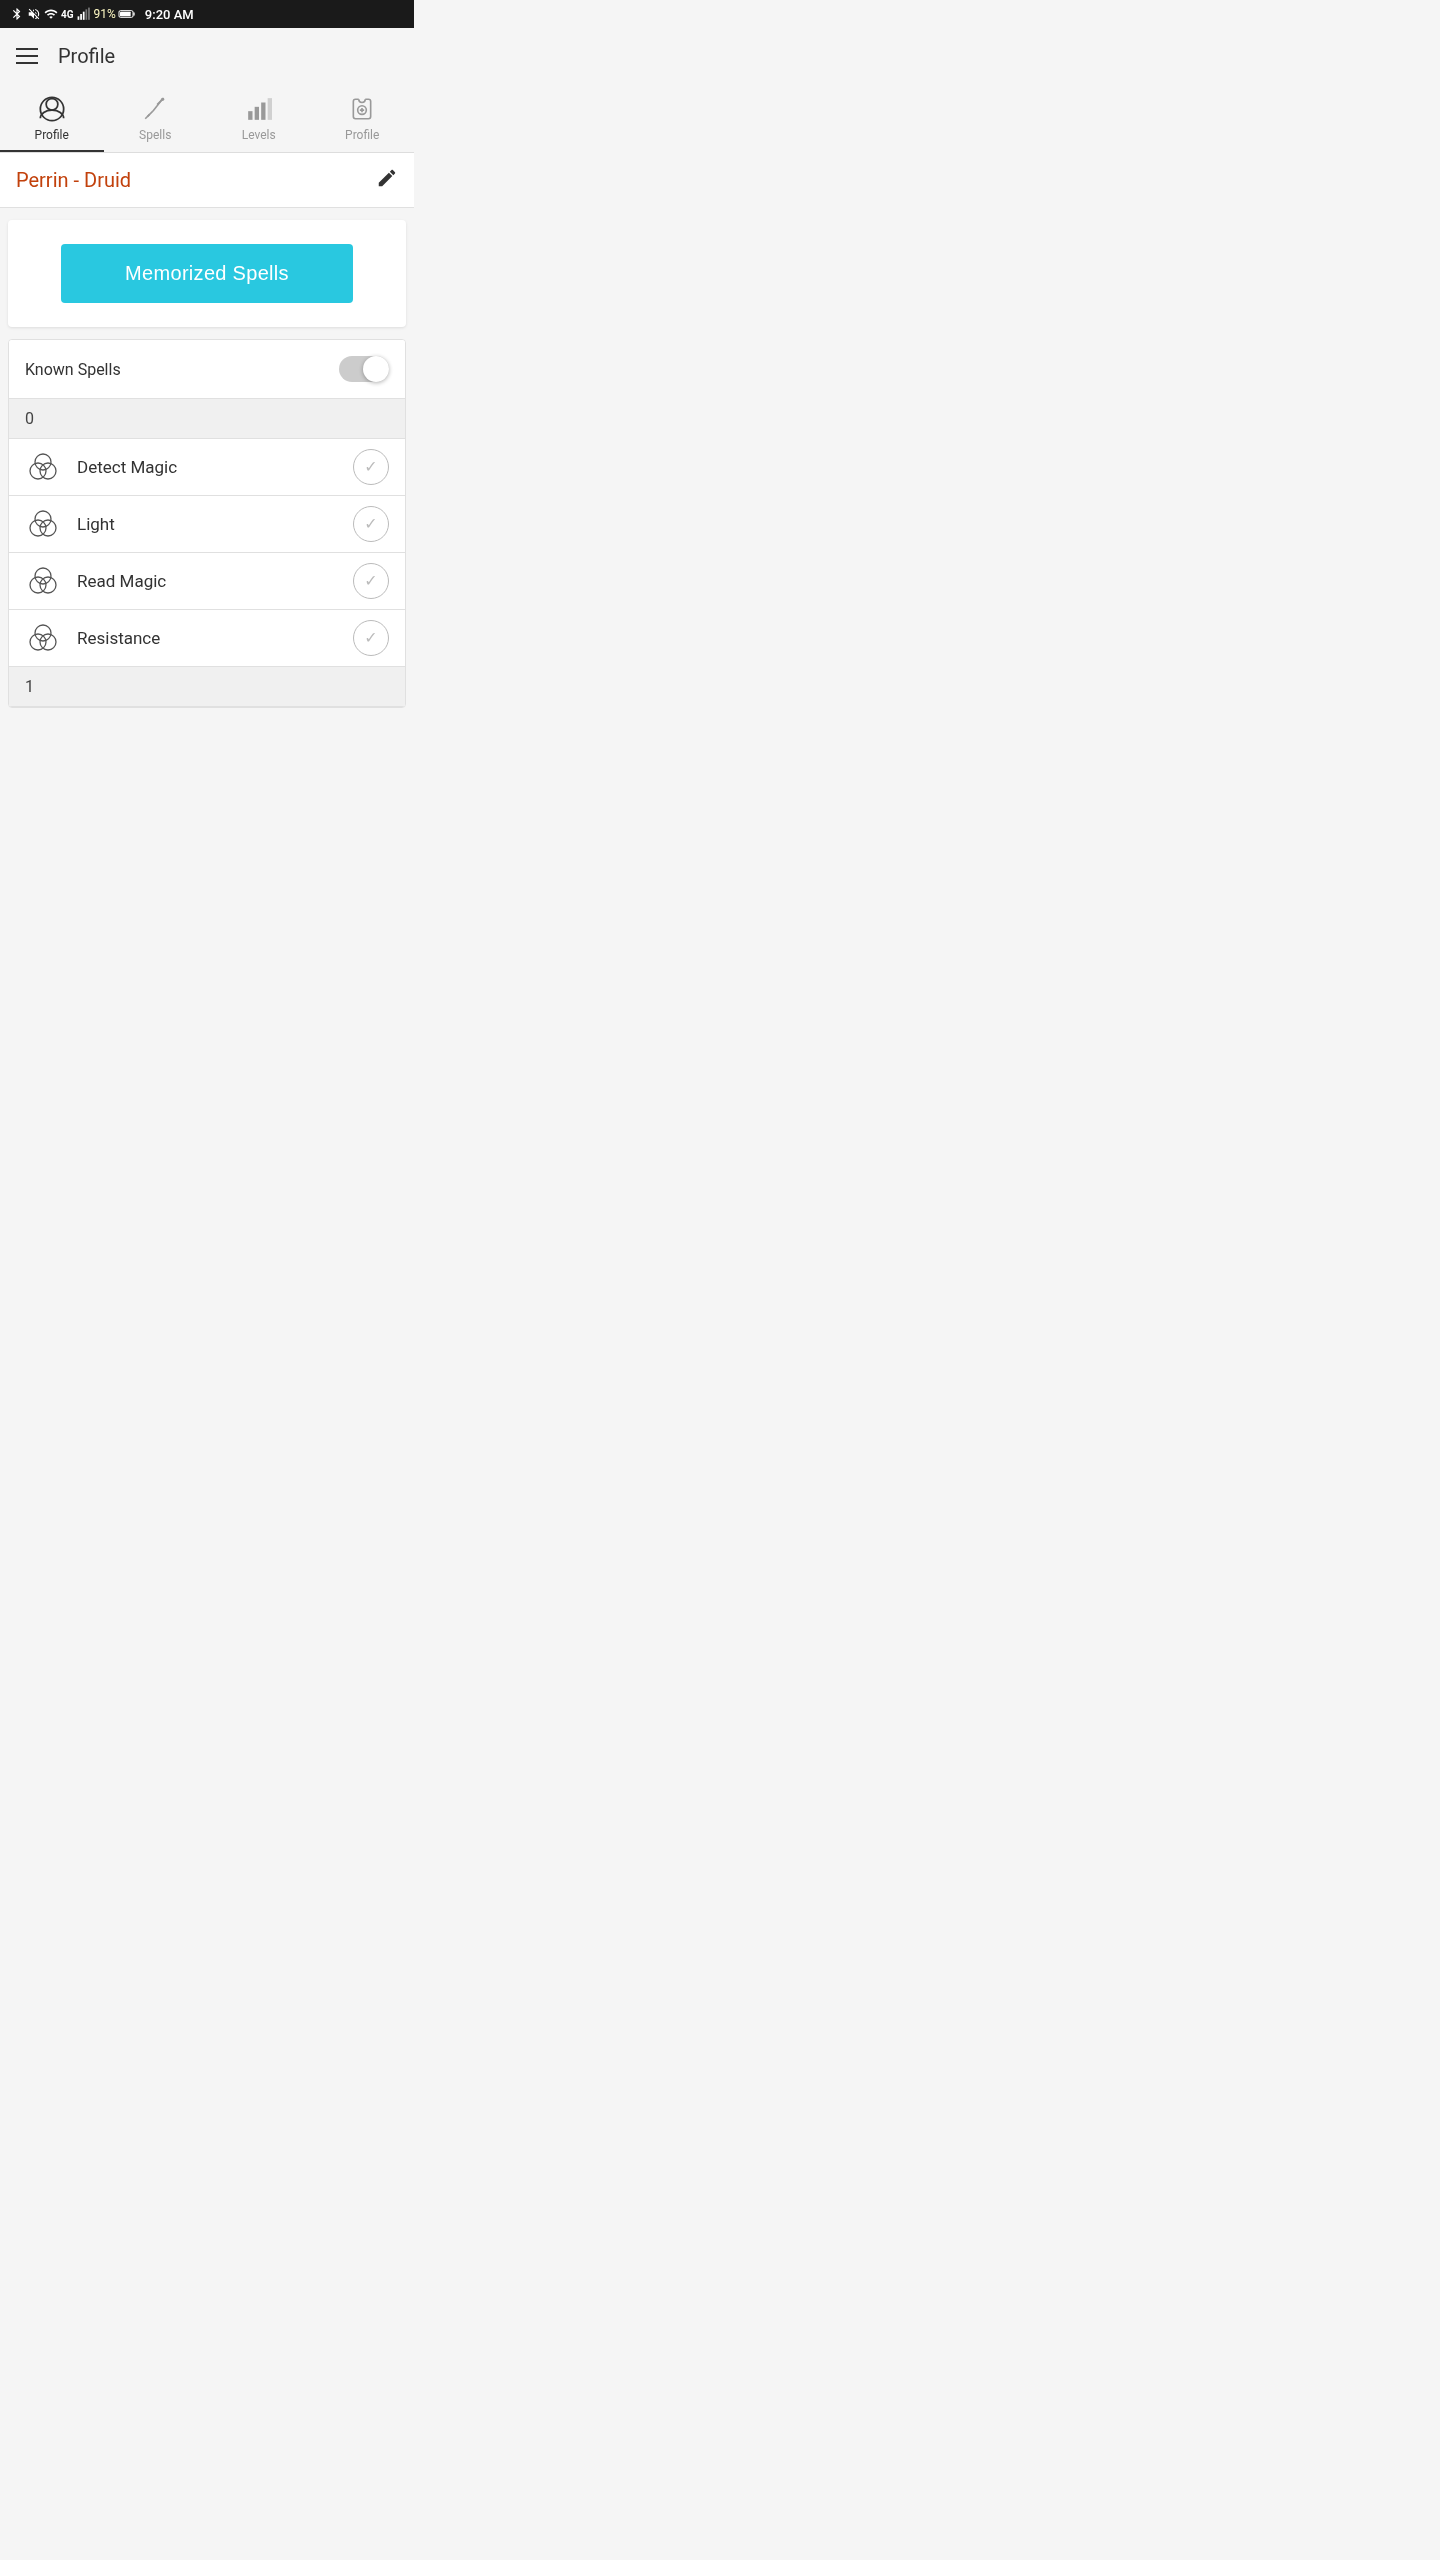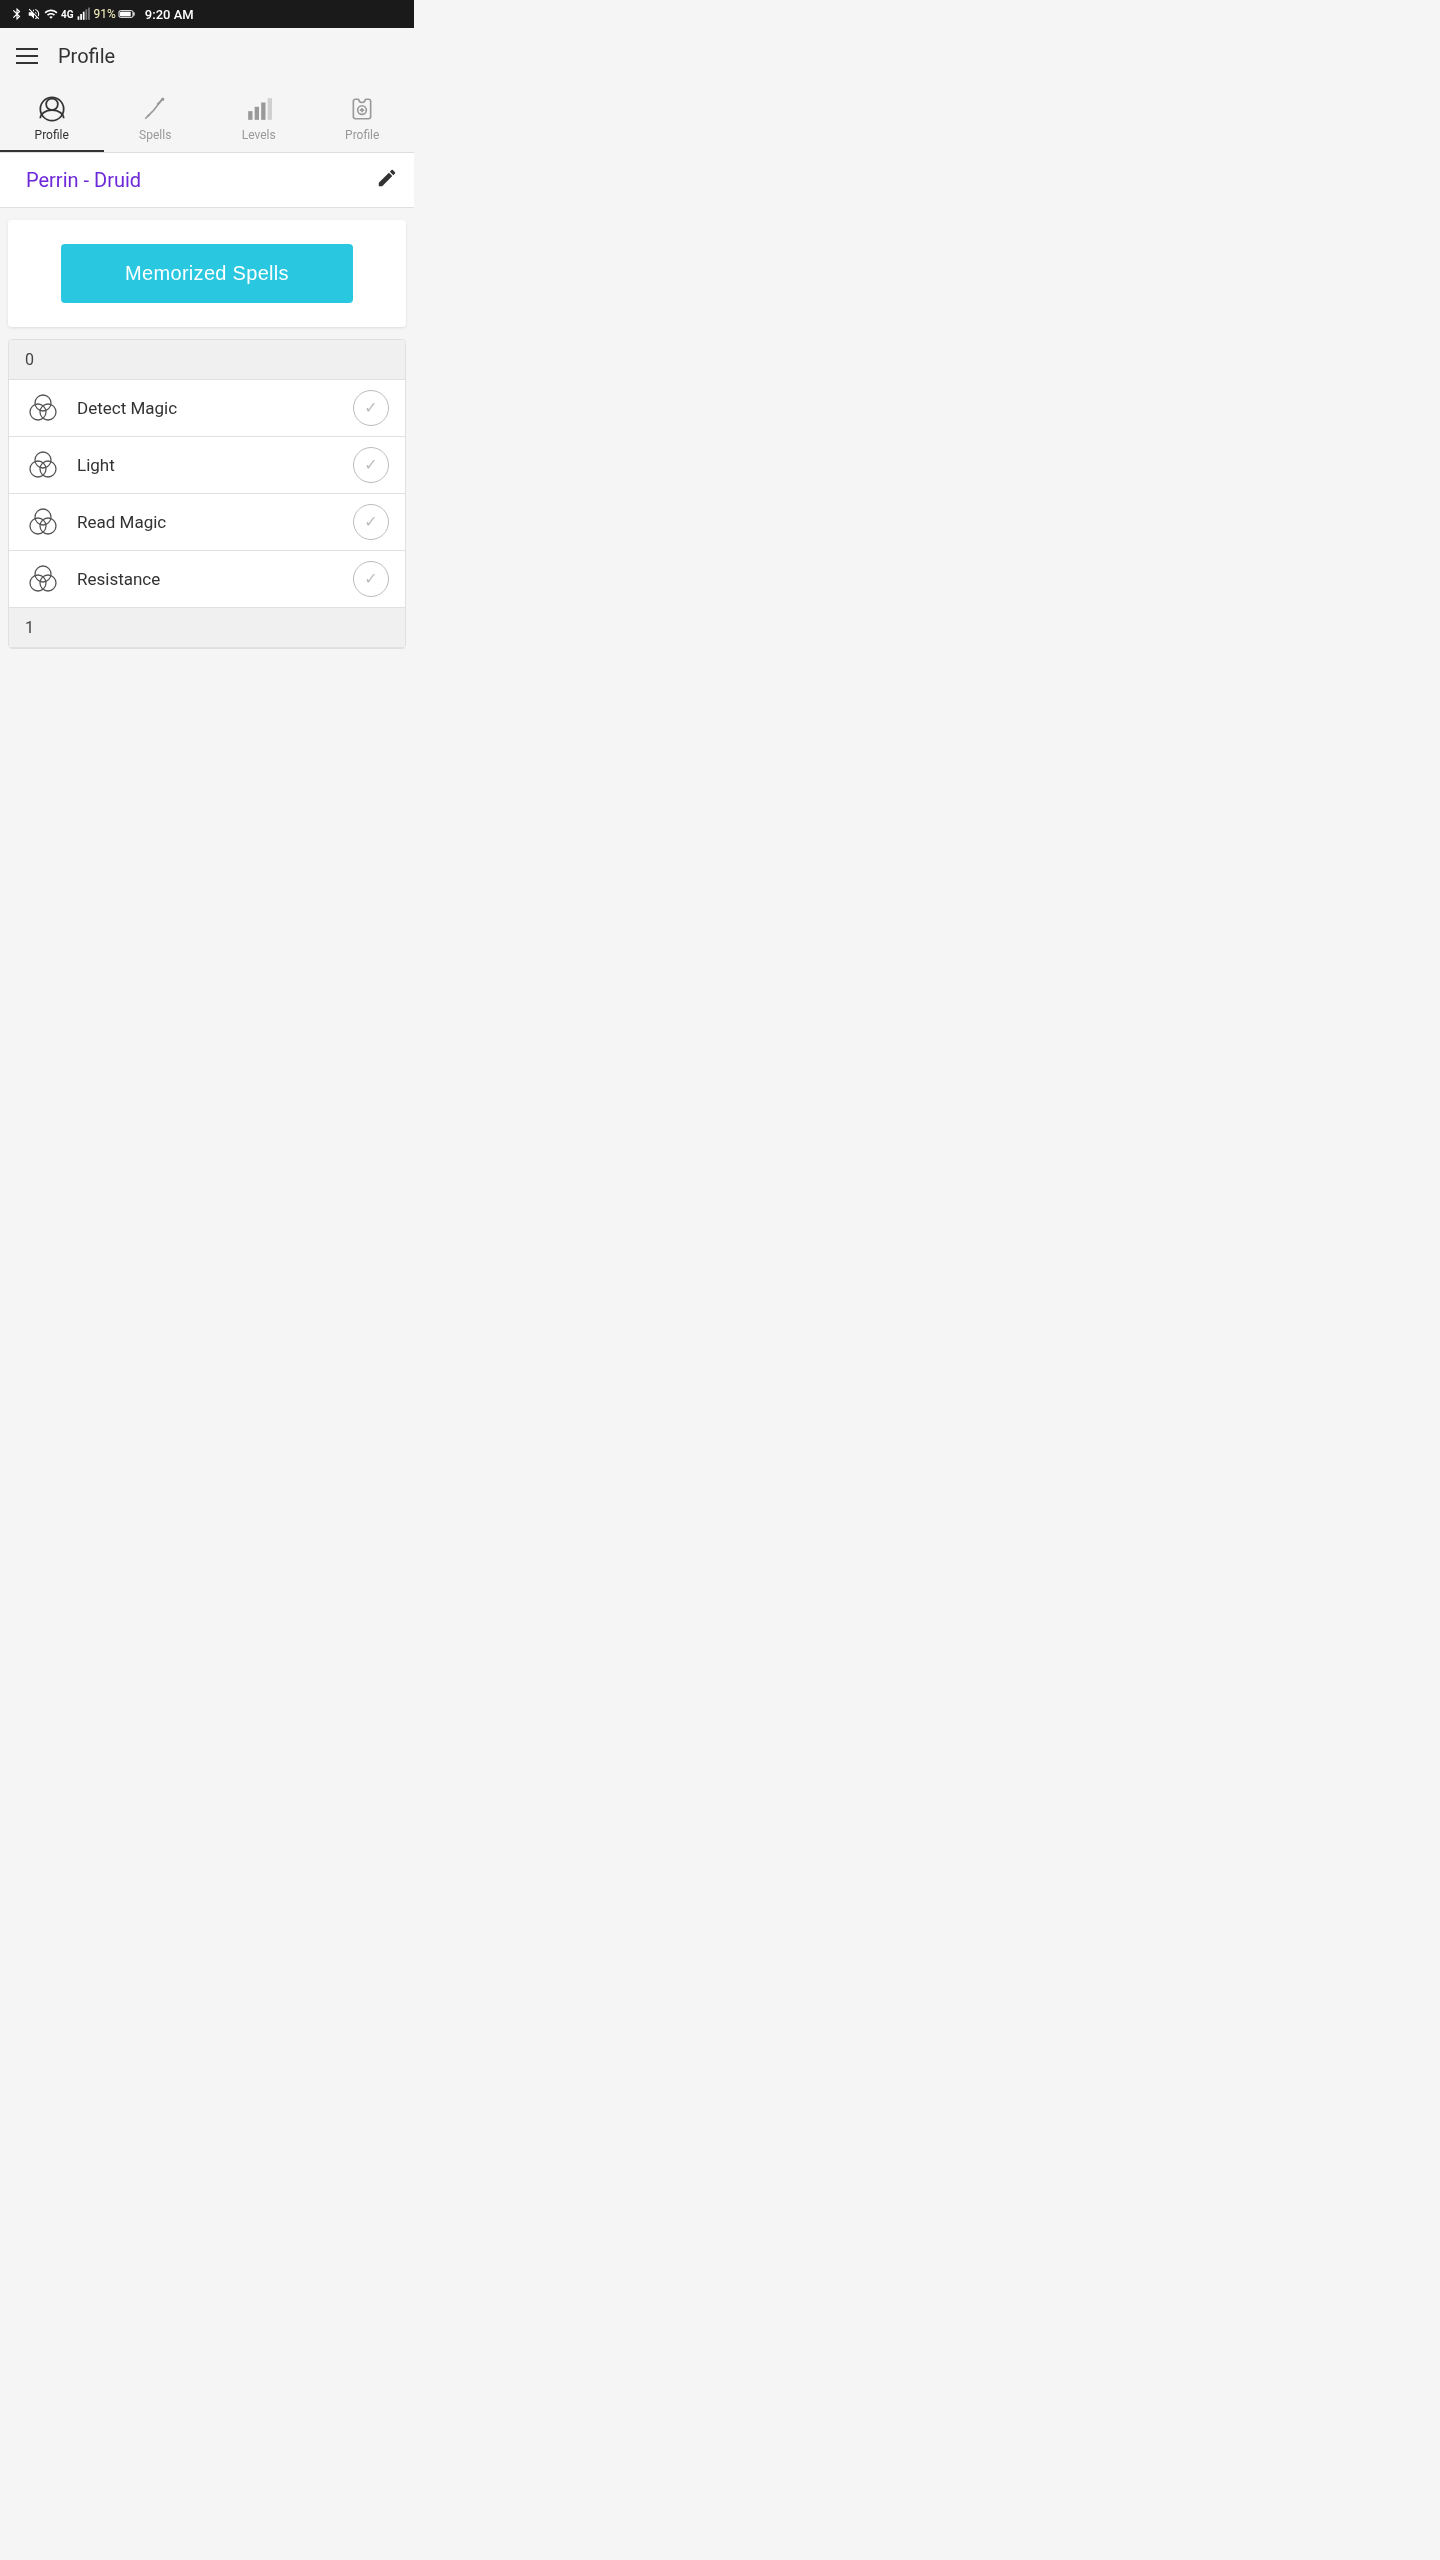--- a/index.html
+++ b/index.html
@@ -115,23 +115,22 @@
       background: #fff;
       padding: 14px 16px;
       display: flex;
       align-items: center;
       justify-content: space-between;
       border-bottom: 1px solid #e0e0e0;
     }
 
     .character-name {
       font-size: 20px;
-      color: #6d28d9;
+      color: #c2410c;
       font-weight: 400;
-      margin-left: 10px;
     }
 
     .edit-icon {
       cursor: pointer;
       color: #333;
     }
 
     
     .content {
       padding: 0;
@@ -377,20 +376,27 @@
 </div>
 
 <div class="content">
 
   <div class="card">
     <button class="memorized-btn">Memorized Spells</button>
   </div>
 
   <div class="spells-section">
 
+    <div class="known-spells-row">
+      <span class="known-spells-label">Known Spells</span>
+      <div class="toggle">
+        <div class="toggle-track"></div>
+        <div class="toggle-thumb"></div>
+      </div>
+    </div>
 
     <div class="level-header">
       <span>0</span>
     </div>
 
     <div class="spell-row">
       <div class="spell-icon">
         <svg width="36" height="36" viewBox="0 0 36 36" fill="none" stroke="#555" stroke-width="1.3">
 
           <circle cx="18" cy="13" r="8"></circle>

